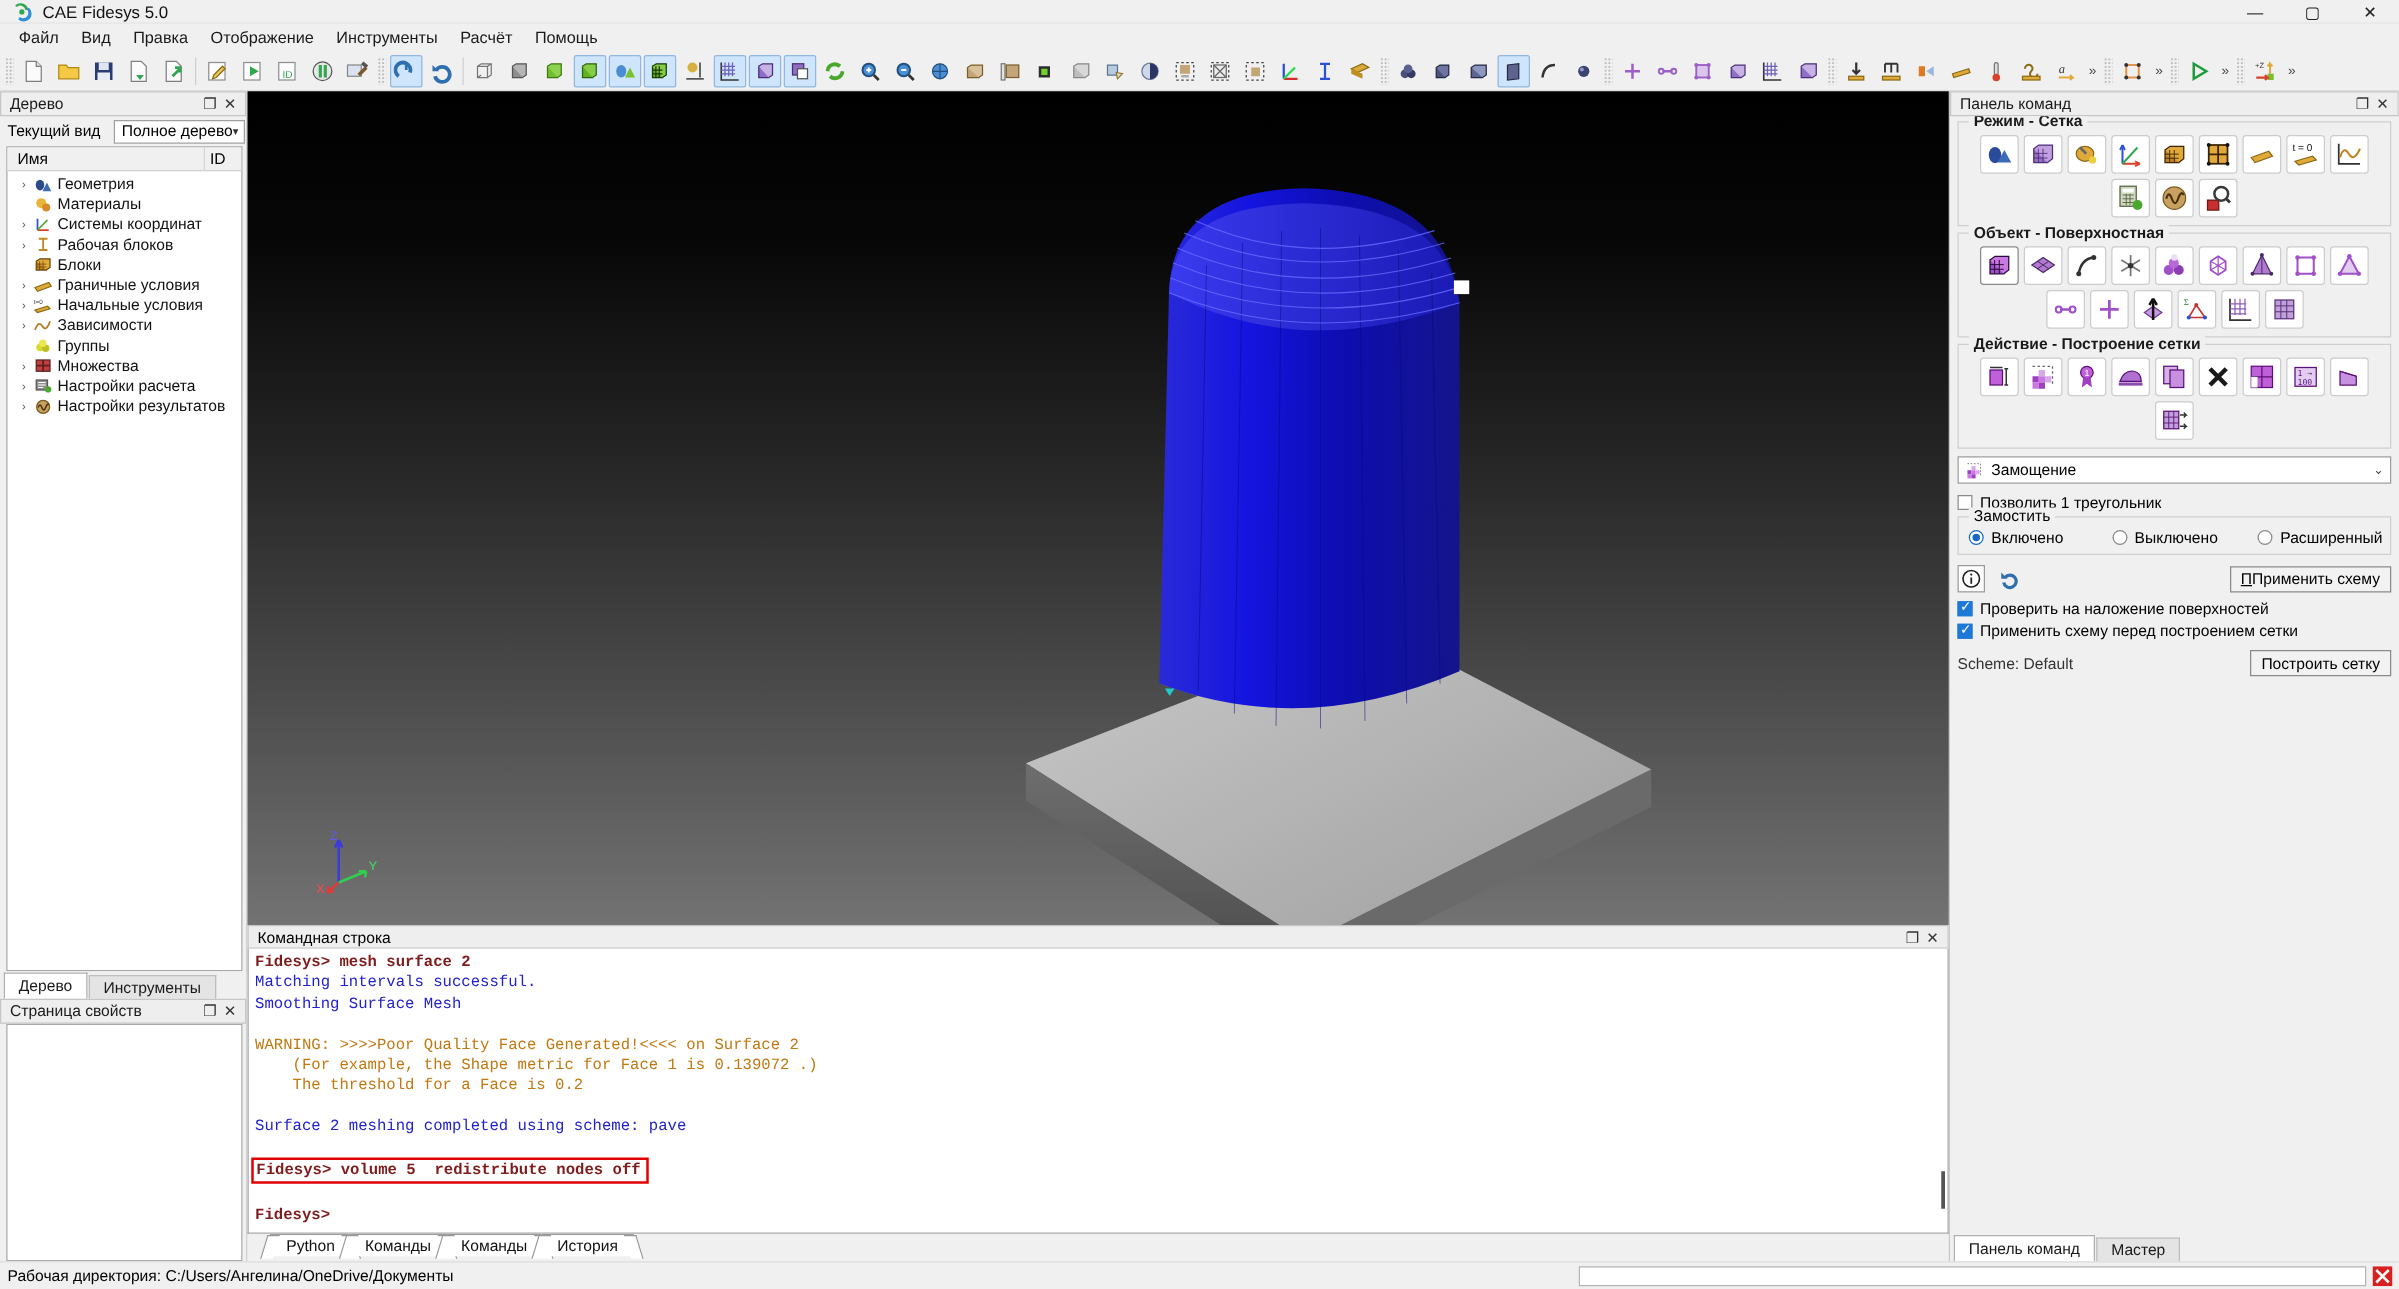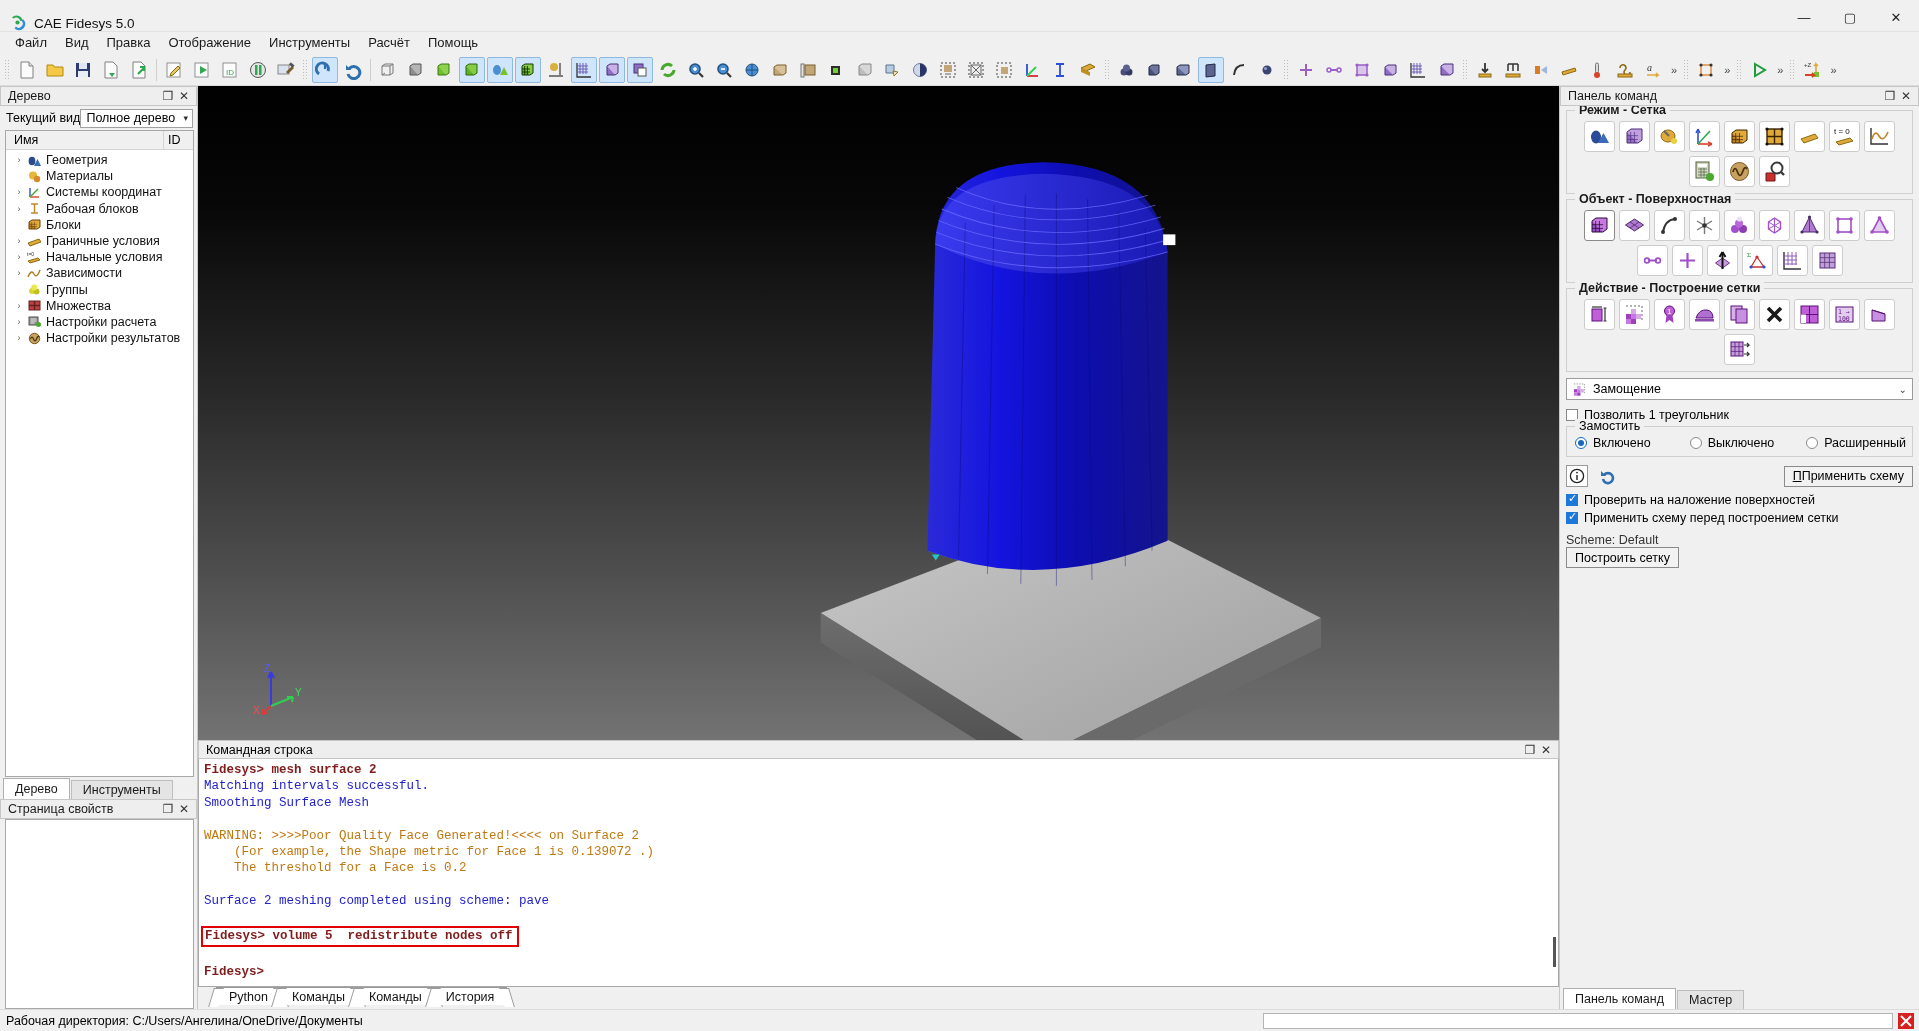--- a/index.html
+++ b/index.html
@@ -6,21 +6,21 @@
   html,body { width:1919px; height:1031px; overflow:hidden; }
   body {
     font-family: "Liberation Sans", sans-serif;
     font-size: 13px;
     background: #f0f0f0;
     color: #000;
   }
   .app { width:1919px; height:1031px; display:flex; flex-direction:column; background:#f0f0f0; }
 
   
-  .titlebar { height:32px; background:#f0f0f0; display:flex; align-items:flex-end; padding:0 0 0 8px; border-bottom:1px solid #e2e2e2; }
+  .titlebar { height:19px; background:#f0f0f0; display:flex; align-items:center; padding:0 0 0 8px; border-bottom:1px solid #e2e2e2; }
   .titlebar .logo { width:18px; height:18px; margin-right:8px; display:flex; align-items:center; justify-content:center; }
   .titlebar .title { font-size:13.5px; color:#111; }
   .titlebar .spacer { flex:1; }
   .wbtn { width:46px; height:28px; display:flex; align-items:center; justify-content:center; font-size:13px; color:#222; }
 
   
   .menubar { height:22px; display:flex; align-items:center; padding-left:6px; background:#f0f0f0; }
   .menubar .mi { padding:13px 9px; font-size:13px; color:#1a1a1a; line-height:16px; }
 
   
@@ -32,21 +32,21 @@
   .chev { font-size:11px; color:#444; padding:0 4px; flex:none; }
 
   
   .body { flex:1; display:flex; min-height:0; }
 
   
   .leftdock { width:198px; display:flex; flex-direction:column; background:#f0f0f0; border-right:1px solid #c8c8c8; }
   .dockhdr { height:20px; background:#eeeeee; border:1px solid #c6c6c6; display:flex; align-items:center; padding:0 4px 0 7px; font-size:12.5px; color:#1a1a1a; }
   .dockhdr .ttl { flex:1; }
   .dockicon { width:16px; height:16px; display:flex; align-items:center; justify-content:center; font-size:12px; color:#333; }
-  .viewrow { height:24px; display:flex; align-items:center; gap:0; padding:2px 4px 2px 6px; }
+  .viewrow { height:24px; display:flex; align-items:center; gap:11px; padding:2px 4px 2px 6px; }
   .viewrow .lbl { font-size:12.5px; white-space:nowrap; }
   .combo { flex:1; height:19px; background:#fff; border:1px solid #a0a0a0; display:flex; align-items:center; padding:0 2px 0 5px; font-size:12.5px; }
   .combo .cv { flex:1; overflow:hidden; white-space:nowrap; }
   .combo .ar { font-size:9px; color:#333; padding-right:2px; }
   .treebox { flex:1; margin:0 3px 0 5px; background:#fff; border:1px solid #a8a8a8; display:flex; flex-direction:column; min-height:0; }
   .treehdr { height:19px; display:flex; background:#f0f0f0; border-bottom:1px solid #d4d4d4; font-size:12.5px; }
   .treehdr .c1 { flex:1; padding:2px 0 0 8px; }
   .treehdr .c2 { width:30px; padding:2px 0 0 4px; border-left:1px solid #d4d4d4; }
   .treelist { flex:1; overflow:hidden; padding-top:2px; }
   .trow { height:16.2px; display:flex; align-items:center; padding-left:6px; font-size:12.5px; color:#111; }
@@ -98,21 +98,21 @@
   .rbx { width:12px; height:12px; border-radius:50%; border:1px solid #8a8a8a; background:#fff; flex:none; position:relative; }
   .rbx.on { border:1px solid #1668c4; }
   .rbx.on::after { content:""; position:absolute; left:2px; top:2px; width:6px; height:6px; border-radius:50%; background:#1668c4; }
   .radios { display:flex; align-items:center; font-size:12.5px; }
   .radios > div { display:flex; align-items:center; gap:6px; }
   .actionrow { display:flex; align-items:center; gap:9px; margin:7px 0 6px 0; }
   .abtn { width:22px; height:22px; display:flex; align-items:center; justify-content:center; }
   .abtn.framed { border:1px solid #9a9a9a; background:#fff; }
   .pbtn { border:1px solid #8a8a8a; background:#f2f2f2; height:21px; padding:0 8px; font-size:12.5px; display:flex; align-items:center; }
   .ul { text-decoration:underline; }
-  .schemerow { display:flex; align-items:flex-start; margin-top:8px;flex-direction:column; }
+  .schemerow { display:flex; align-items:center; margin-top:8px; }
   .schemerow .st { font-size:12.5px; color:#333; }
   .statusbar { height:22px; background:#f0f0f0; display:flex; align-items:center; padding-left:6px; font-size:12.5px; border-top:1px solid #dcdcdc; }
   .statusfield { height:16px; background:#fff; border:1px solid #b4b4b4; }
 </style>
 </head>
 <body>
 
 <div class="app">
 
   <div class="titlebar">

